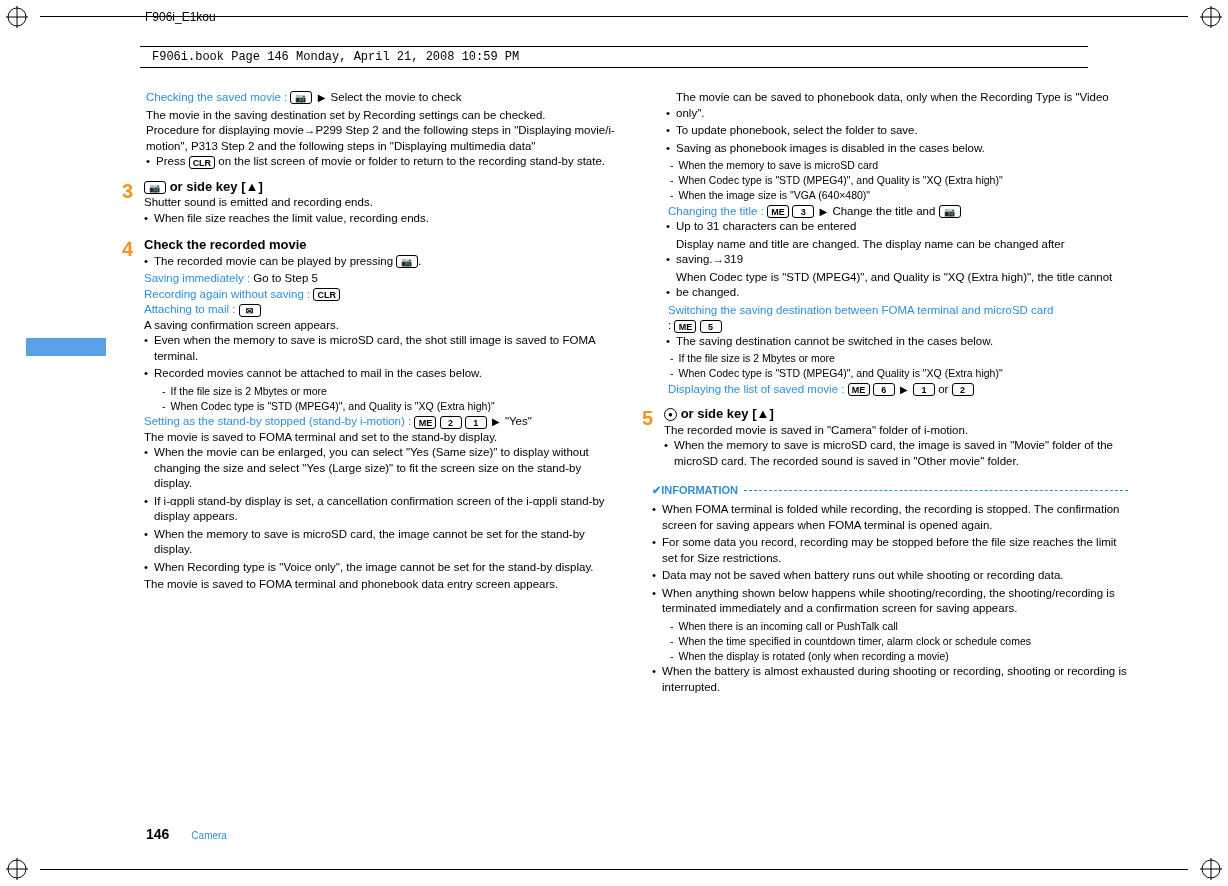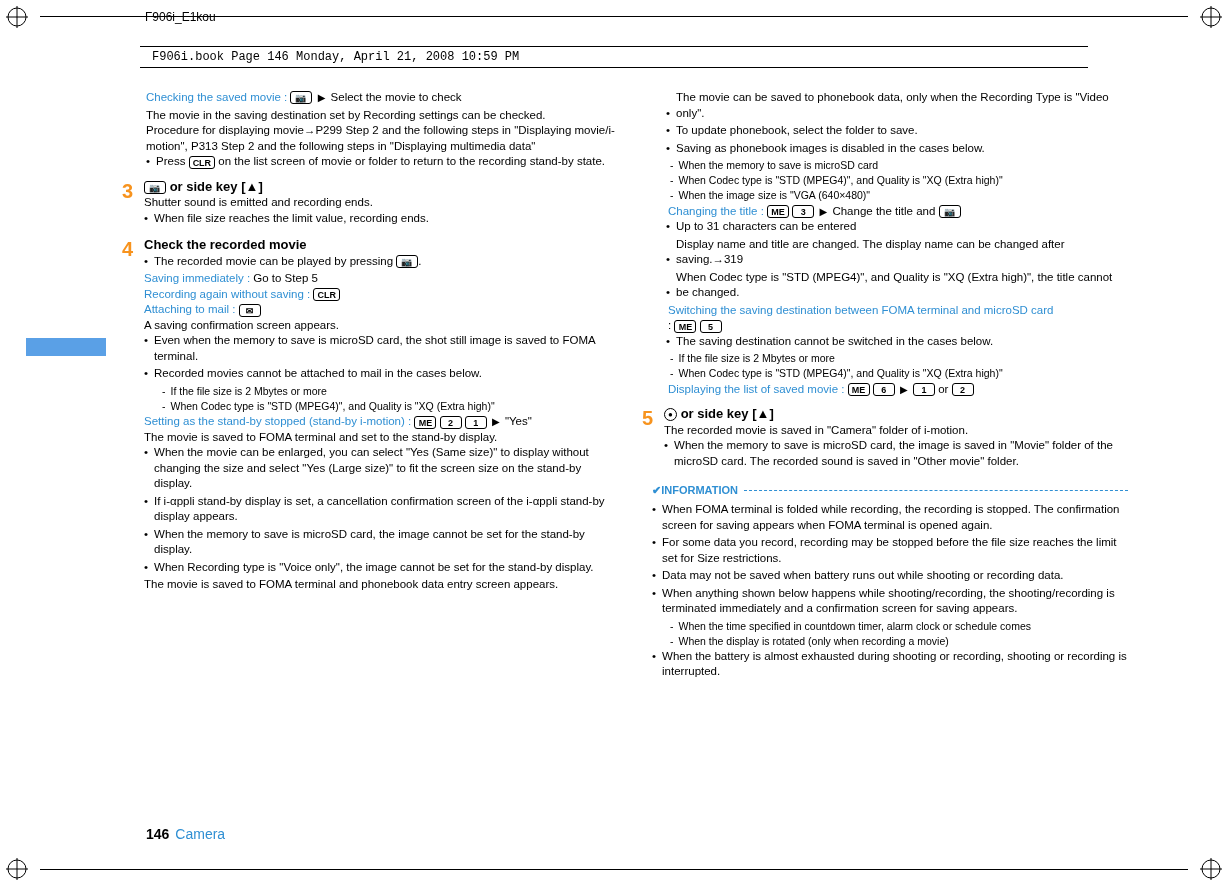--- a/index.html
+++ b/index.html
@@ -153,29 +153,29 @@
     border-top: 1px dashed #2f8fd3;
     height: 0;
   }
 
   .footer {
     position: absolute;
     bottom: 12px;
     left: 0;
     display: flex;
     align-items: baseline;
-    gap: 6px;
+    gap: 22px;
     justify-content: center;
   }
   .page-num {
     font-size: 14px;
     font-weight: bold;
   }
   .page-cat {
-    font-size: 14px;
+    font-size: 10px;
     color: #2f8fd3;
   }
 </style>
 </head>
 <body>
 
 <div class="crop-marks">
   <div class="crop-corner crop-tl">
     <svg viewBox="0 0 22 22">
         <circle cx="11" cy="11" r="9" fill="none" stroke="#000"></circle>
@@ -404,20 +404,23 @@
     <div class="bullet">
         <span>For some data you record, recording may be stopped before the file size reaches the limit set for Size restrictions.</span>
       </div>
     <div class="bullet">
         <span>Data may not be saved when battery runs out while shooting or recording data.</span>
       </div>
     <div class="bullet">
         <span>When anything shown below happens while shooting/recording, the shooting/recording is terminated immediately and a confirmation screen for saving appears.</span>
       </div>
     <div class="dash">
+        <span>When there is an incoming call or PushTalk call</span>
+      </div>
+    <div class="dash">
         <span>When the time specified in countdown timer, alarm clock or schedule comes</span>
       </div>
     <div class="dash">
         <span>When the display is rotated (only when recording a movie)</span>
       </div>
     <div class="bullet">
         <span>When the battery is almost exhausted during shooting or recording, shooting or recording is interrupted.</span>
       </div>
   </div>
 

